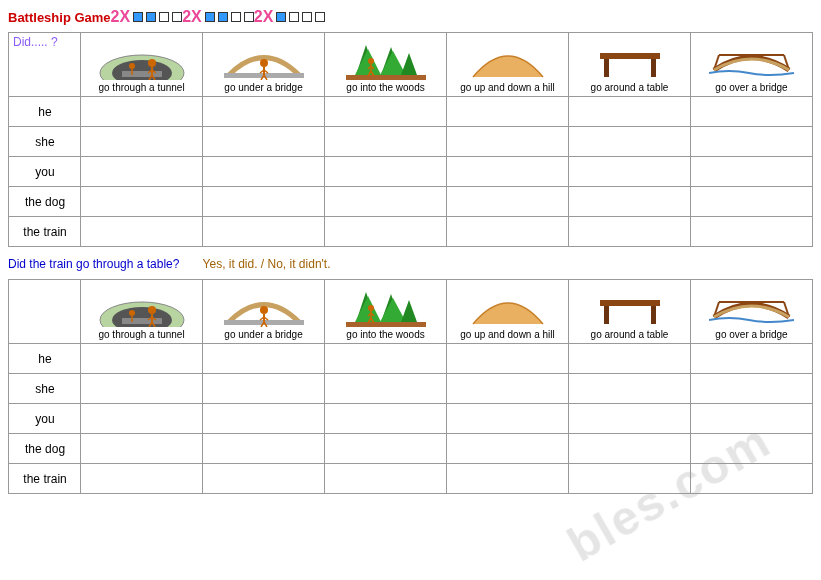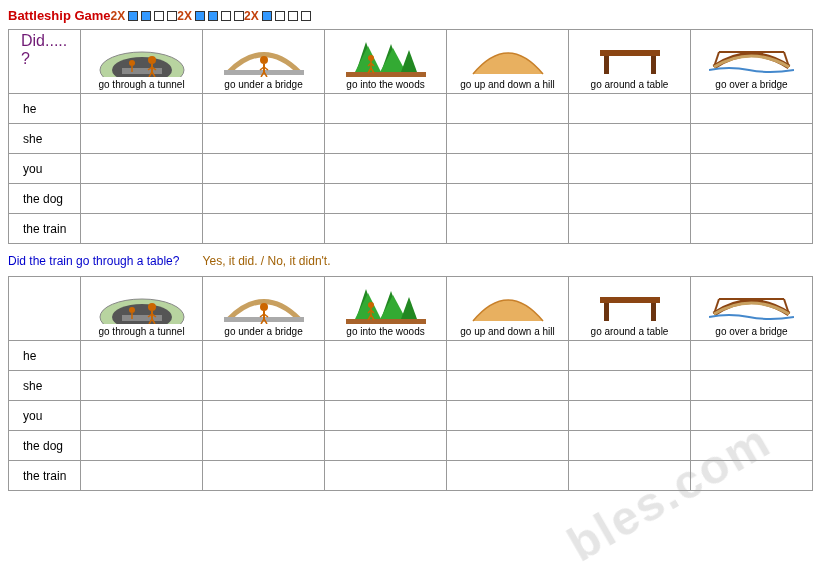--- a/index.html
+++ b/index.html
@@ -21,22 +21,22 @@
       color: #cc0000;
       font-weight: bold;
       font-size: 13px;
     }
     .score-group {
       display: flex;
       align-items: center;
       gap: 3px;
     }
     .score-label {
-      color: #c2410c;
-      font-size: 12px;
+      color: #ec4899;
+      font-size: 16px;
       font-weight: bold;
     }
     .dot {
       width: 10px;
       height: 10px;
       display: inline-block;
       border: 1px solid #333;
     }
     .dot.blue { background: #3399ff; }
     .dot.empty { background: #fff; }
@@ -46,37 +46,37 @@
       border-collapse: collapse;
       margin-bottom: 10px;
     }
     .game-table td, .game-table th {
       border: 1px solid #999;
       padding: 2px 3px;
       text-align: center;
       vertical-align: middle;
     }
     .game-table .row-header {
-      text-align: left;
+      text-align: center;
       font-size: 12px;
       width: 65px;
-      padding-left: 14px;
+      padding-left: 4px;
     }
     .game-table .col-header {
       font-size: 11px;
       color: #000;
       width: 110px;
       vertical-align: top;
       padding: 3px;
     }
     .game-table .did-cell {
-      color: #701a75;
-      font-size: 16px;
+      color: #8b5cf6;
+      font-size: 12px;
       text-align: left;
-      padding-left: 12px;
+      padding-left: 4px;
       vertical-align: top;
     }
     .game-table .img-cell {
       padding: 2px;
     }
     .data-cell {
       height: 30px;
       min-width: 100px;
     }
 

